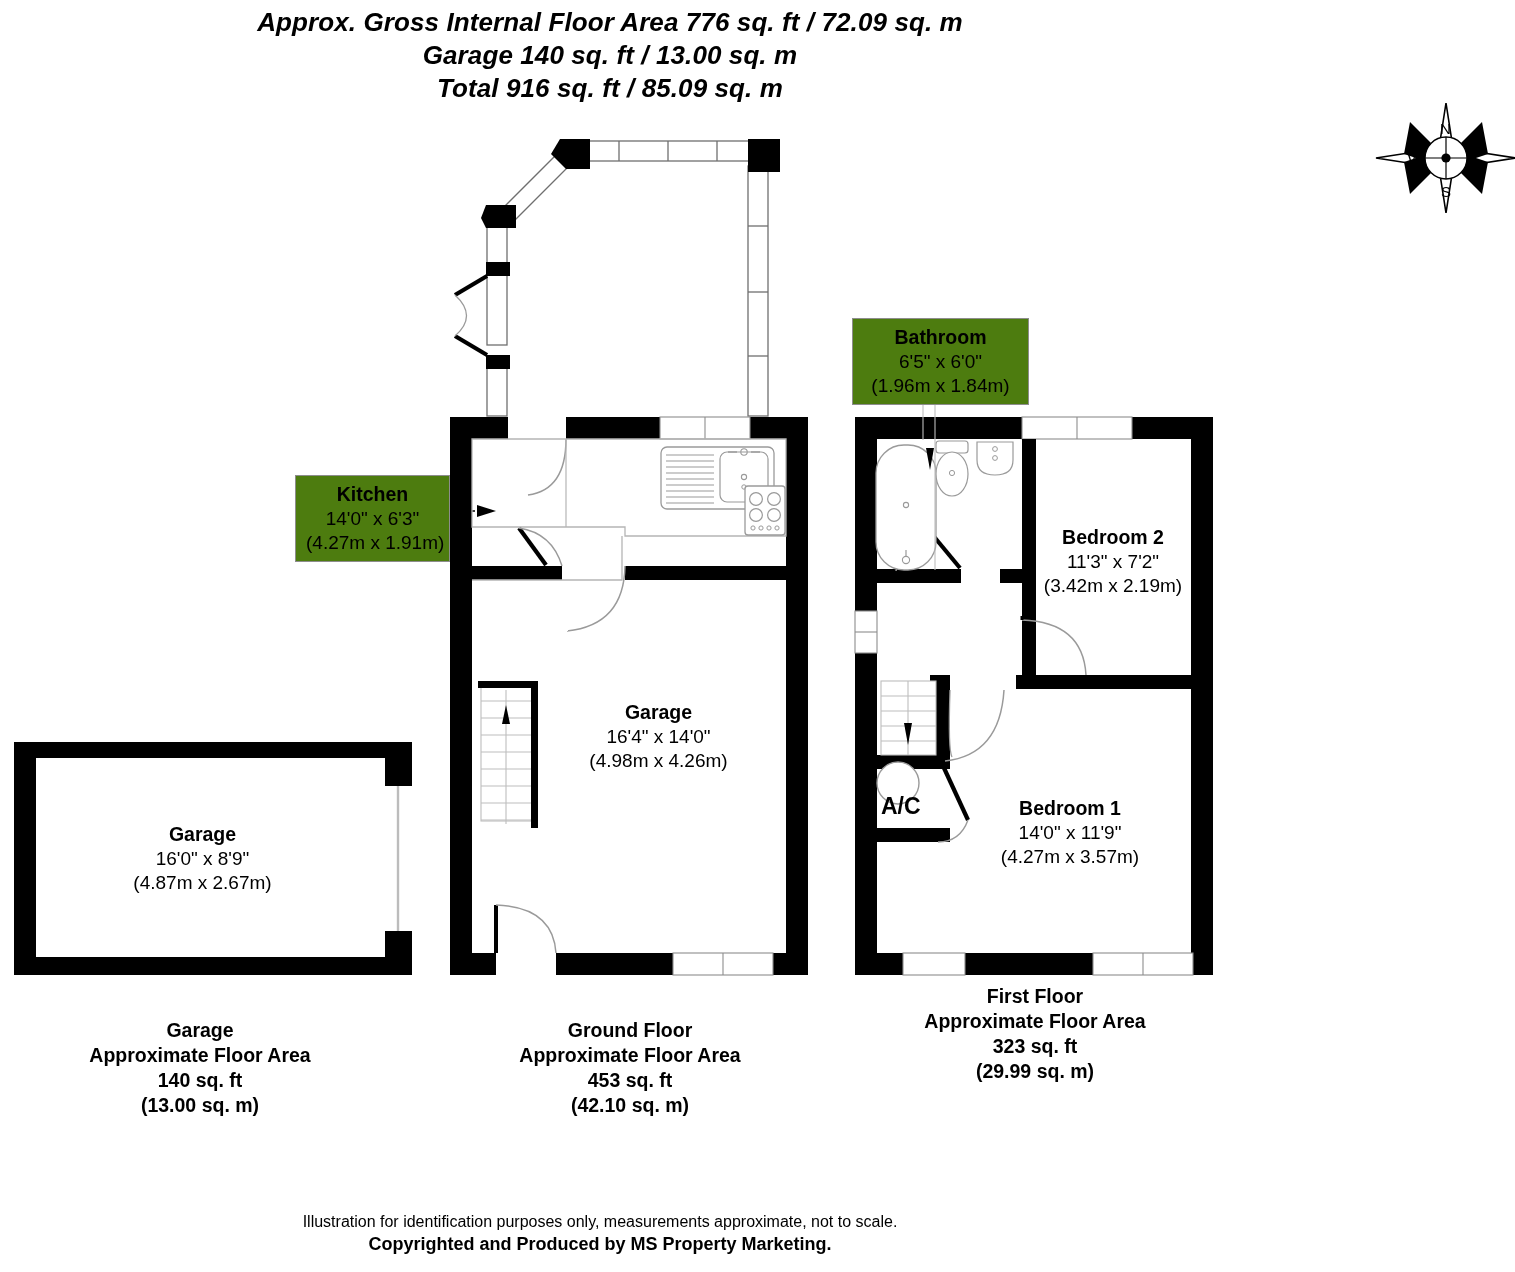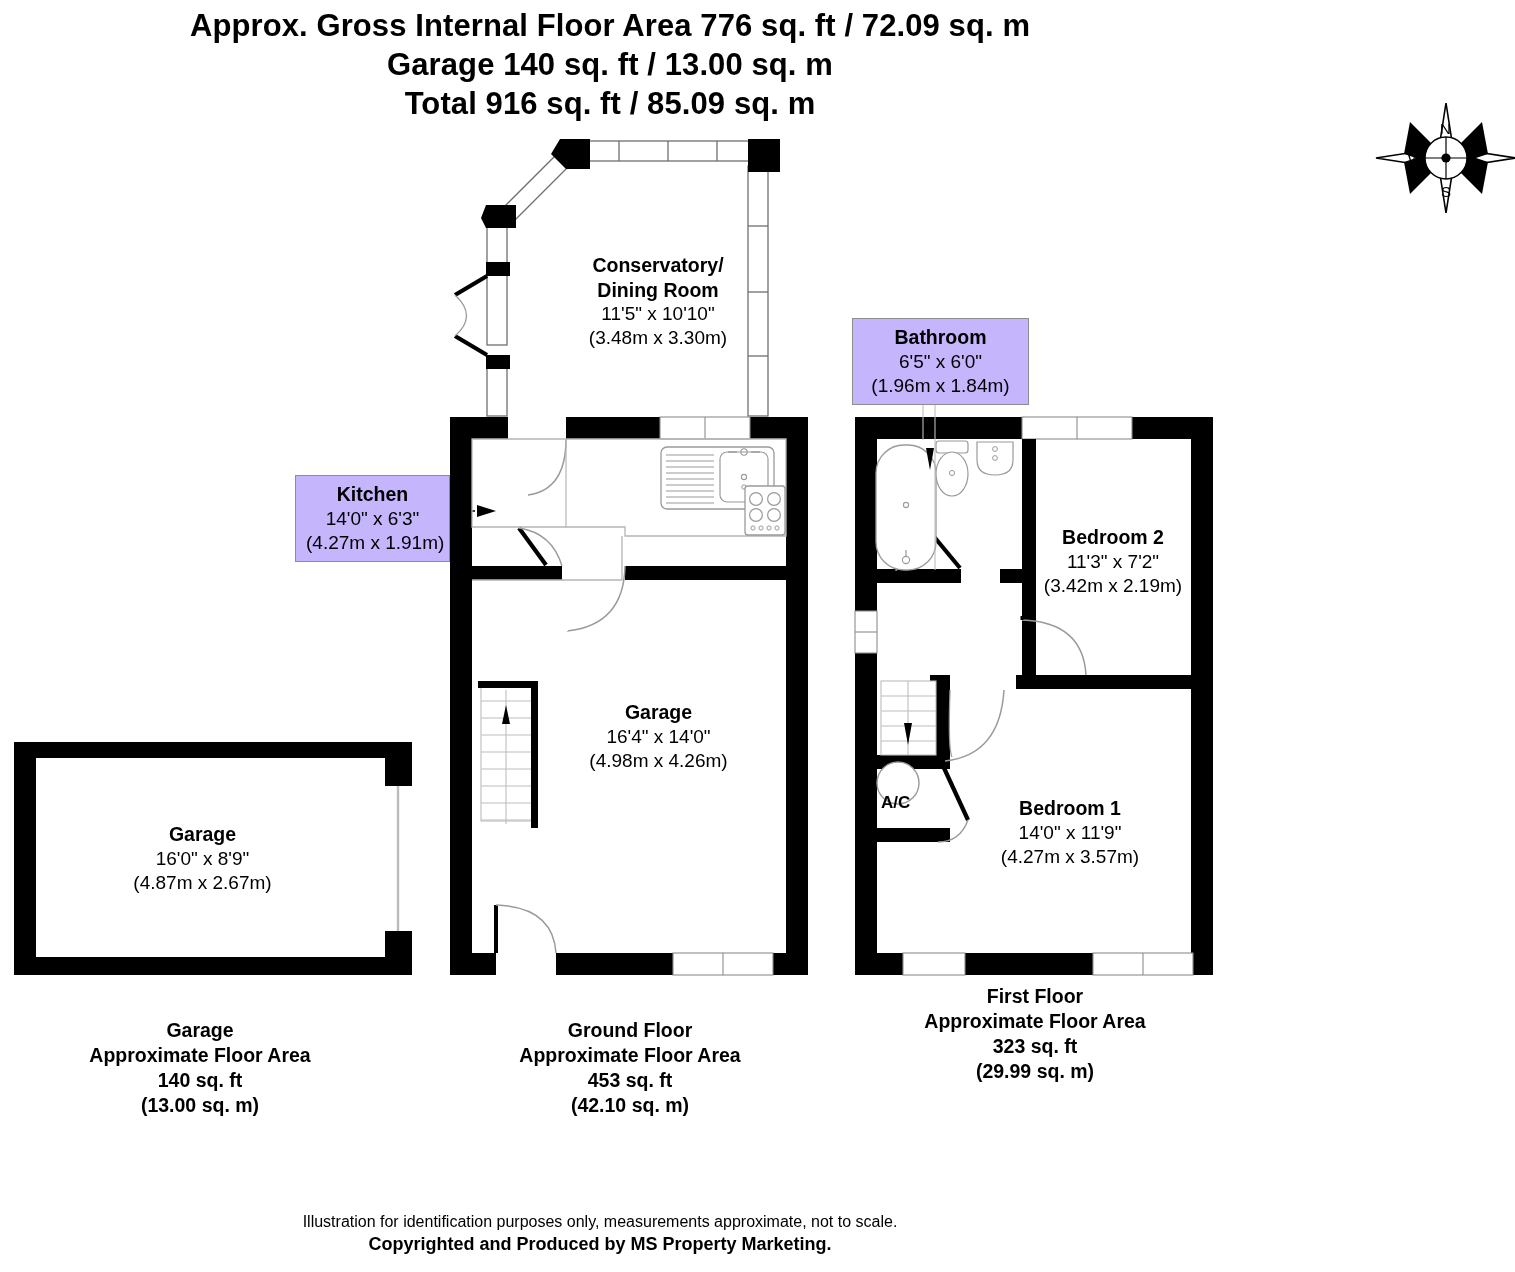--- a/index.html
+++ b/index.html
@@ -23,25 +23,26 @@
   }
   
   .title-block {
     position: absolute;
     left: 0;
     top: 6px;
     width: 1220px;
     text-align: center;
   }
   .title-line {
-    font-size: 31px;
+    font-size: 26px;
     font-weight: bold;
     line-height: 1.26;
     letter-spacing: 0.1px;
     white-space: nowrap;
+    font-style: italic;
   }
   
   .floor-caption {
     position: absolute;
     text-align: center;
     font-size: 19.5px;
     font-weight: bold;
     line-height: 1.29;
   }
   .cap-garage { left: 80px;  top: 1018px; width: 240px; }
@@ -69,26 +70,26 @@
   .room-label .rl-name {
     font-size: 19.5px;
     font-weight: bold;
   }
   .room-label .rl-dim {
     font-size: 19px;
     font-weight: normal;
   }
   .room-label.boxed {
     border: 1px solid #8d8d8d;
-    background: #c4b5fd;
+    background: #4d7c0f;
     padding: 6px 10px 7px 10px;
   }
   .ac-label {
     position: absolute;
-    font-size: 17px;
+    font-size: 23px;
     font-weight: bold;
   }
   
   .comp-letter {
     position: absolute;
     font-size: 15px;
     font-weight: normal;
     font-family: "Liberation Sans", sans-serif;
   }
   svg { display: block; }
@@ -359,26 +360,20 @@
           <line x1="881" y1="741" x2="936" y2="741"></line>
           <line x1="908" y1="681" x2="908" y2="755"></line>
         </g>
         <polygon points="908,745 904,723 912,723" fill="#000000"></polygon>
       </g>
 
       <circle cx="898" cy="783" r="21" fill="#ffffff" stroke="#9a9a9a" stroke-width="1.4"></circle>
     </g>
   </svg>
 
-  <div class="room-label" style="left:568px; top:253px; width:180px;">
-    <div class="rl-name">Conservatory/</div>
-    <div class="rl-name">Dining Room</div>
-    <div class="rl-dim">11'5" x 10'10"</div>
-    <div class="rl-dim">(3.48m x 3.30m)</div>
-  </div>
 
   <div class="room-label boxed" style="left:295px; top:475px; width:133px;">
     <div class="rl-name">Kitchen</div>
     <div class="rl-dim">14'0" x 6'3"</div>
     <div class="rl-dim">(4.27m x 1.91m)</div>
   </div>
 
   <div class="room-label" style="left:566px; top:700px; width:185px;">
     <div class="rl-name">Garage</div>
     <div class="rl-dim">16'4" x 14'0"</div>

